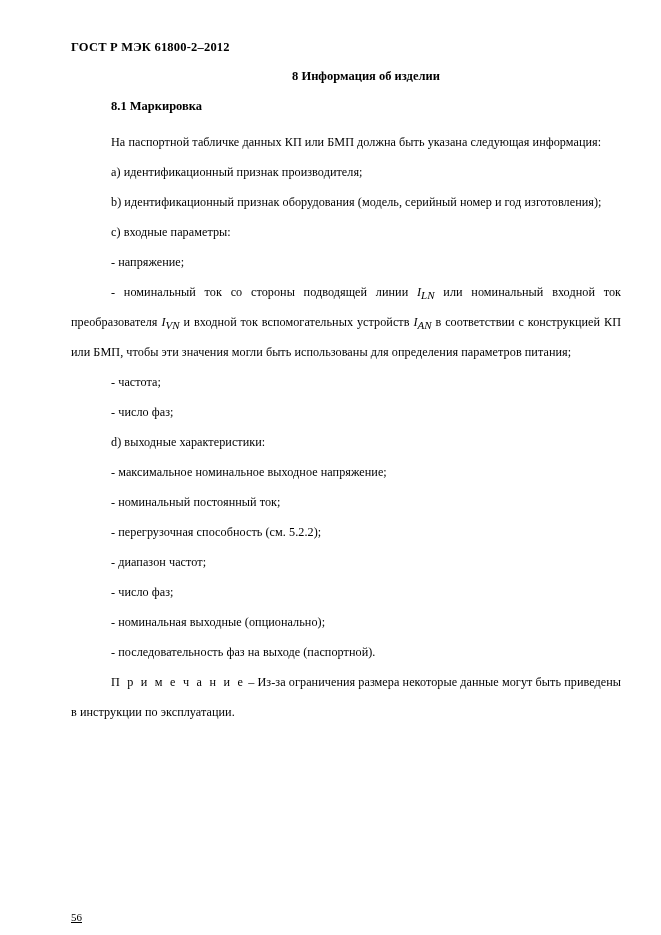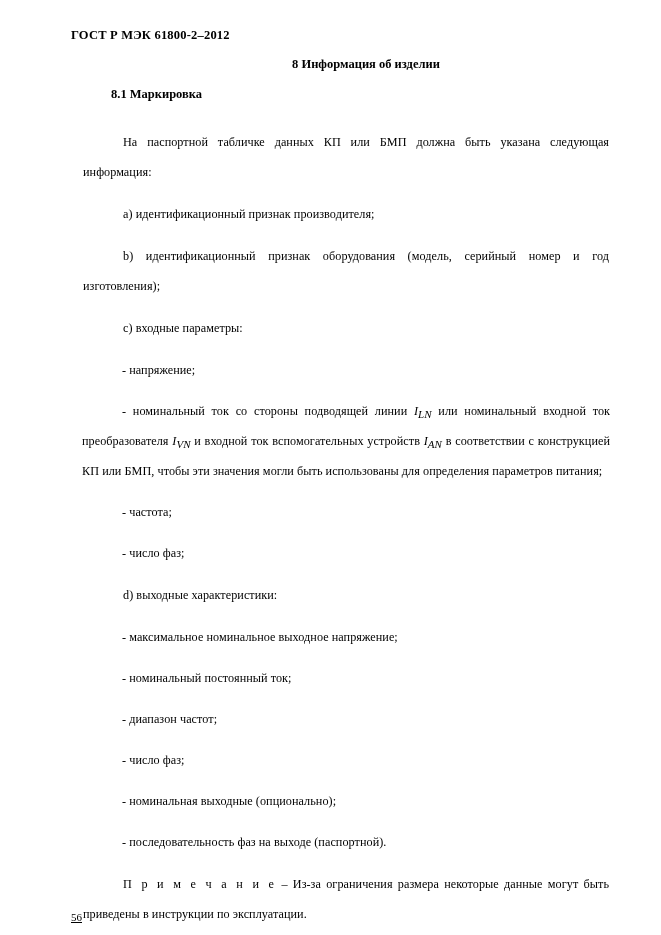--- a/index.html
+++ b/index.html
@@ -14,21 +14,21 @@
     color: #000000;
     position: relative;
     overflow: hidden;
   }
   .page {
     position: absolute;
     left: 0; top: 0;
     width: 661px;
     height: 935px;
     box-sizing: border-box;
-    padding: 28px 40px 0 71px;
+    padding: 40px 40px 0 71px;
   }
   .header {
     font-size: 12.5px;
     font-weight: bold;
     letter-spacing: 0.2px;
     margin: 0 0 14px 0;
     line-height: 1.2;
   }
   .clause-title {
     font-size: 12.5px;
@@ -43,37 +43,37 @@
     font-weight: bold;
     margin: 0;
     padding-left: 40px;
     line-height: 1.2;
   }
   .spacer-15 { height: 15px; }
   .spacer-13 { height: 13px; }
   p.body-text {
     font-size: 12.2px;
     line-height: 30px;
-    margin: 12px;
+    margin: 0;
     text-align: justify;
     text-indent: 40px;
     letter-spacing: 0.05px;
   }
   p.item {
     font-size: 12.2px;
     line-height: 30px;
-    margin: 12px;
+    margin: 0;
     text-align: justify;
     text-indent: 40px;
     letter-spacing: 0.05px;
   }
   p.dash {
     font-size: 12.2px;
     line-height: 30px;
-    margin: 11px;
+    margin: 0;
     text-align: justify;
     text-indent: 40px;
     letter-spacing: 0.05px;
   }
   .var {
     font-style: italic;
   }
   .var sub {
     font-style: italic;
     font-size: 11px;
@@ -118,20 +118,21 @@
 
   <p class="dash"><span>- номинальный ток со стороны подводящей линии </span><span class="var"><span>I</span><sub>LN</sub></span><span>  или номинальный входной ток преобразователя </span><span class="var"><span>I</span><sub>VN</sub></span><span> и входной ток вспомогательных устройств </span><span class="var"><span>I</span><sub>AN</sub></span><span> в соответствии с конструкцией КП или БМП, чтобы эти значения могли быть использованы для определения параметров питания;</span></p>
 
   <p class="dash">- частота;</p>
   <p class="dash">- число фаз;</p>
 
   <p class="item">d) выходные характеристики:</p>
 
   <p class="dash">- максимальное номинальное выходное напряжение;</p>
   <p class="dash">- номинальный постоянный ток;</p>
+  <p class="dash">- перегрузочная способность (см. 5.2.2);</p>
   <p class="dash">- диапазон частот;</p>
   <p class="dash">- число фаз;</p>
   <p class="dash">- номинальная выходные (опционально);</p>
   <p class="dash">- последовательность фаз на выходе (паспортной).</p>
 
   <p class="body-text"><span class="note-spaced">П р и м е ч а н и е</span><span> – </span><span>Из-за ограничения размера некоторые данные могут быть приведены в инструкции по эксплуатации.</span></p>
 
   <div class="page-number">56</div>
 
 </div>

